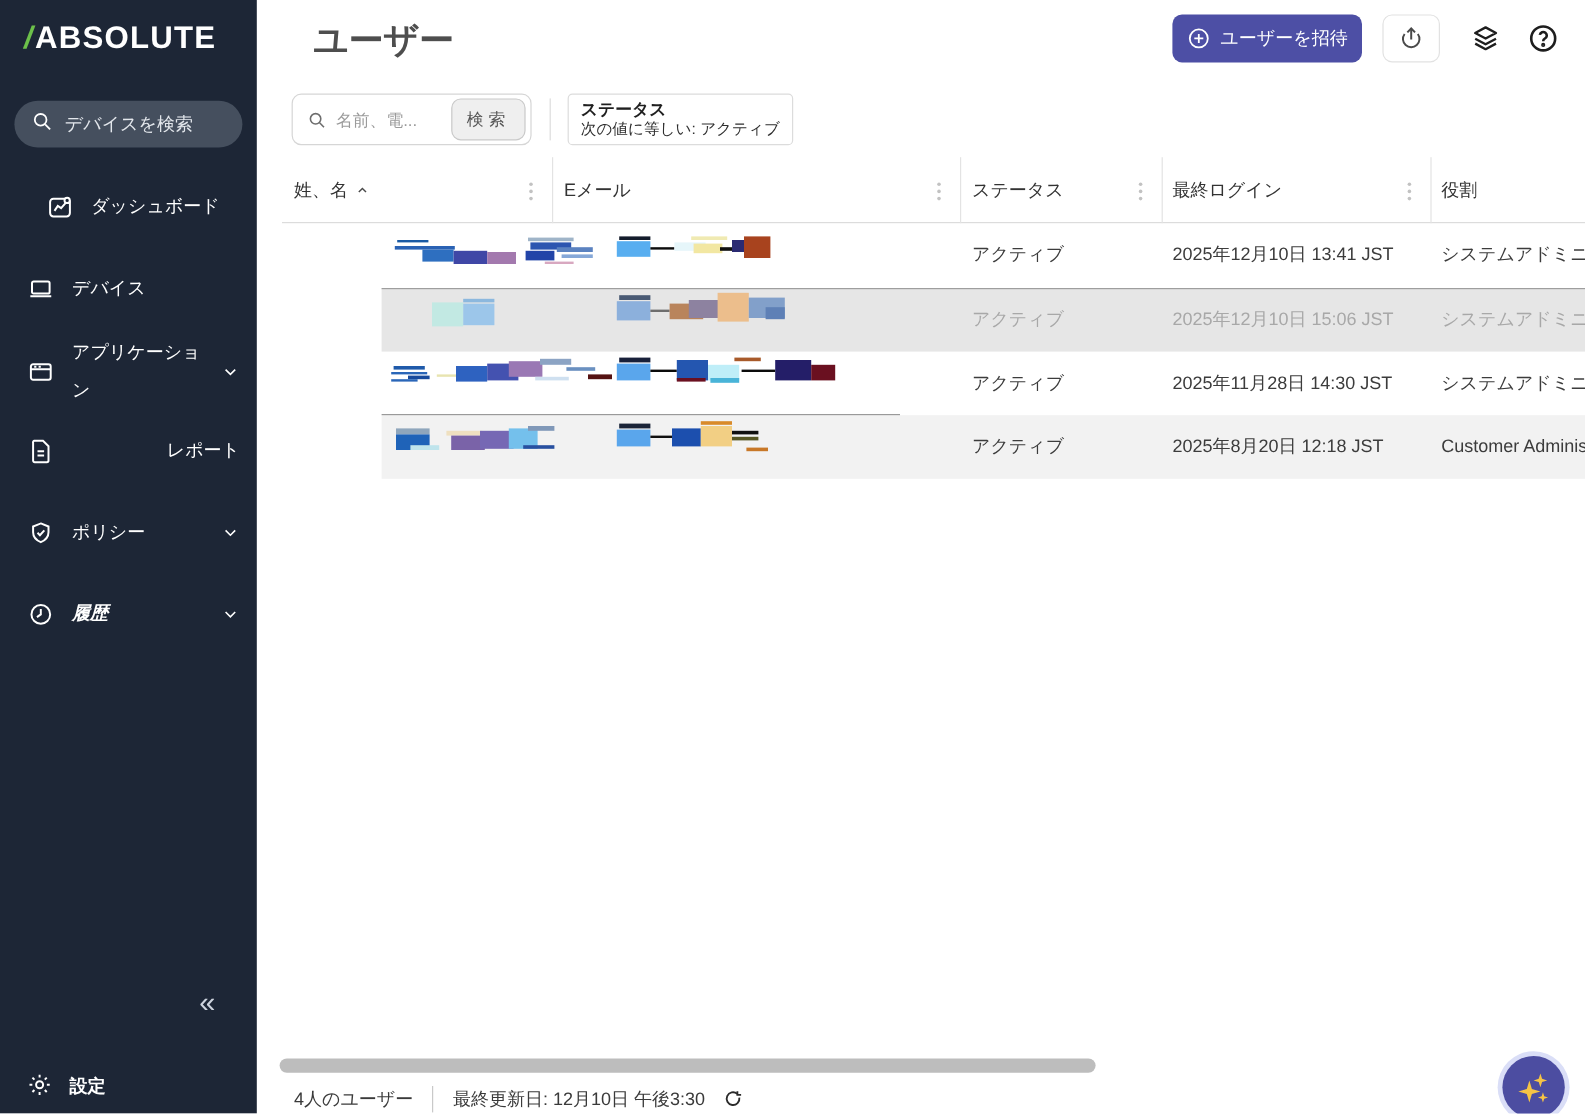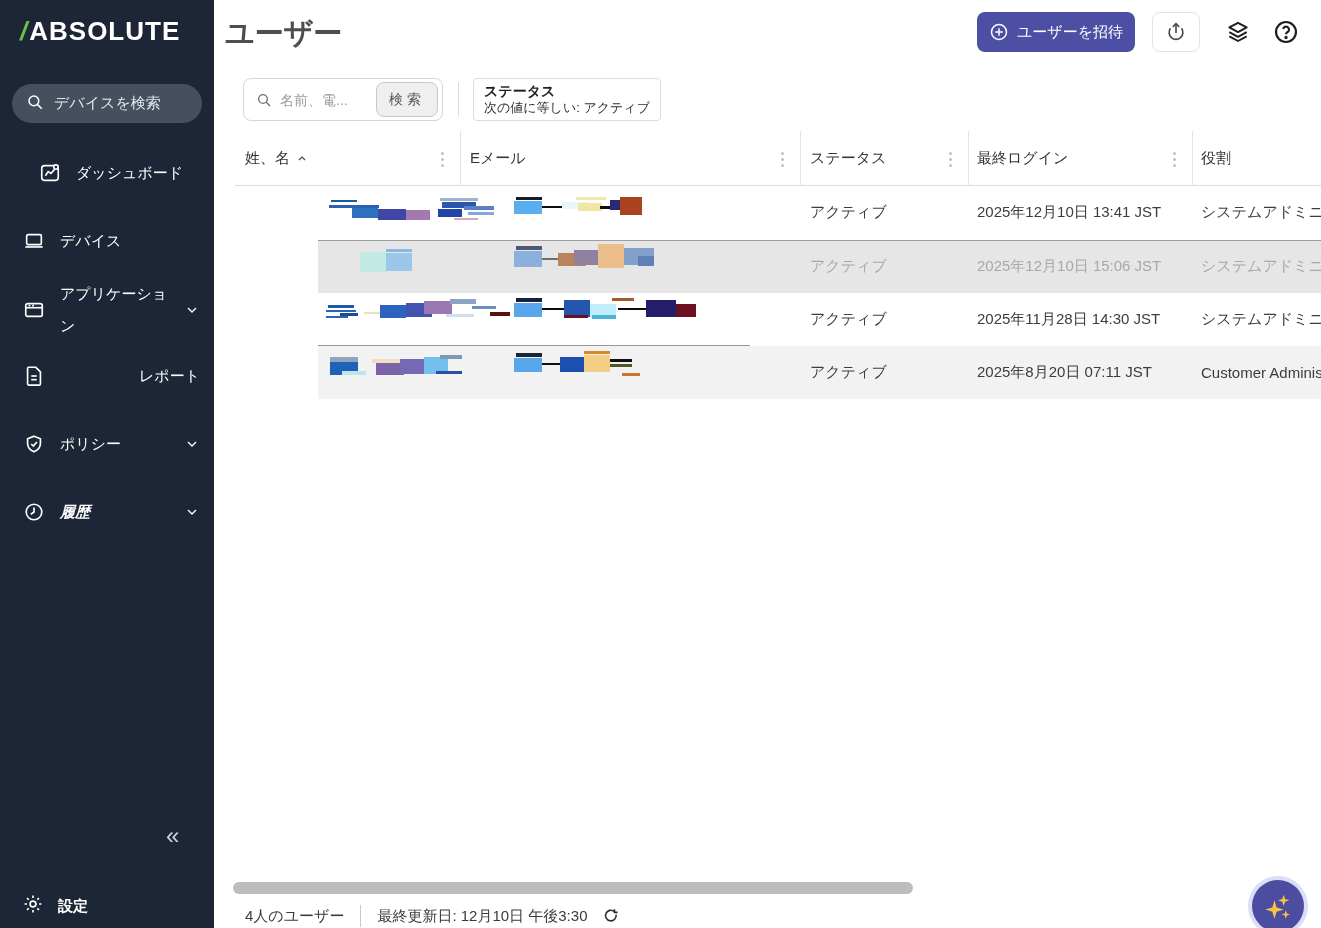--- a/index.html
+++ b/index.html
@@ -25,21 +25,21 @@
   .nav-chev { margin-left:auto; display:flex; align-items:center; }
   .collapse-btn { position:absolute; left:166px; top:824px; font-size:24px;
     color:#cdd3dd; cursor:pointer; line-height:1; }
   .settings-item { position:absolute; left:0; top:890px; width:214px; display:flex;
     align-items:center; padding:0 22px; gap:14px; cursor:pointer; }
   .settings-item .nav-label { font-weight:bold; }
 
   
   .main { position:absolute; left:214px; top:0; width:1107px; height:928px;
     background:#fff; }
-  .page-title { position:absolute; left:11px; top:14px; font-size:29px;
+  .page-title { position:absolute; left:47px; top:14px; font-size:29px;
     font-weight:700; color:#4e4e4e; }
 
   .invite-btn { position:absolute; left:763px; top:12px; width:158px; height:40px;
     background:#4d4fa5; border:none; border-radius:8px; color:#fff; font-size:15px;
     display:flex; align-items:center; justify-content:center; gap:8px; cursor:pointer;
     font-family:inherit; }
   .export-btn { position:absolute; left:938px; top:12px; width:48px; height:40px;
     background:#fff; border:1px solid #e2e2e2; border-radius:8px; display:flex;
     align-items:center; justify-content:center; cursor:pointer; }
   .icon-btn { position:absolute; background:none; border:none; cursor:pointer;
@@ -338,21 +338,21 @@
   </div>
   <div class="row r3" style="top:293px;">
     <div class="cell status">アクティブ</div>
     <div class="cell login">2025年11月28日 14:30 JST</div>
     <div class="cell role">システムアドミニス</div>
   </div>
   <div class="row r4" style="top:346px;">
     <div class="row-bg"></div>
     <div class="hl-line"></div>
     <div class="cell status">アクティブ</div>
-    <div class="cell login">2025年8月20日 07:11 JST</div>
+    <div class="cell login">2025年8月20日 12:18 JST</div>
     <div class="cell role">Customer Administ</div>
   </div>
 
   <div id="redactions">
       <div class="rb" style="left: 117px; top: 200px; width: 26px; height: 2px; background: rgb(26, 90, 164);"></div>
       <div class="rb" style="left: 115px; top: 205px; width: 50px; height: 3px; background: rgb(42, 98, 180);"></div>
       <div class="rb" style="left: 138px; top: 208px; width: 26px; height: 10px; background: rgb(46, 111, 192);"></div>
       <div class="rb" style="left: 164px; top: 209px; width: 28px; height: 11px; background: rgb(63, 71, 166);"></div>
       <div class="rb" style="left: 192px; top: 210px; width: 24px; height: 10px; background: rgb(163, 121, 174);"></div>
       <div class="rb" style="left: 226px; top: 198px; width: 38px; height: 3px; background: rgb(159, 180, 200);"></div>

